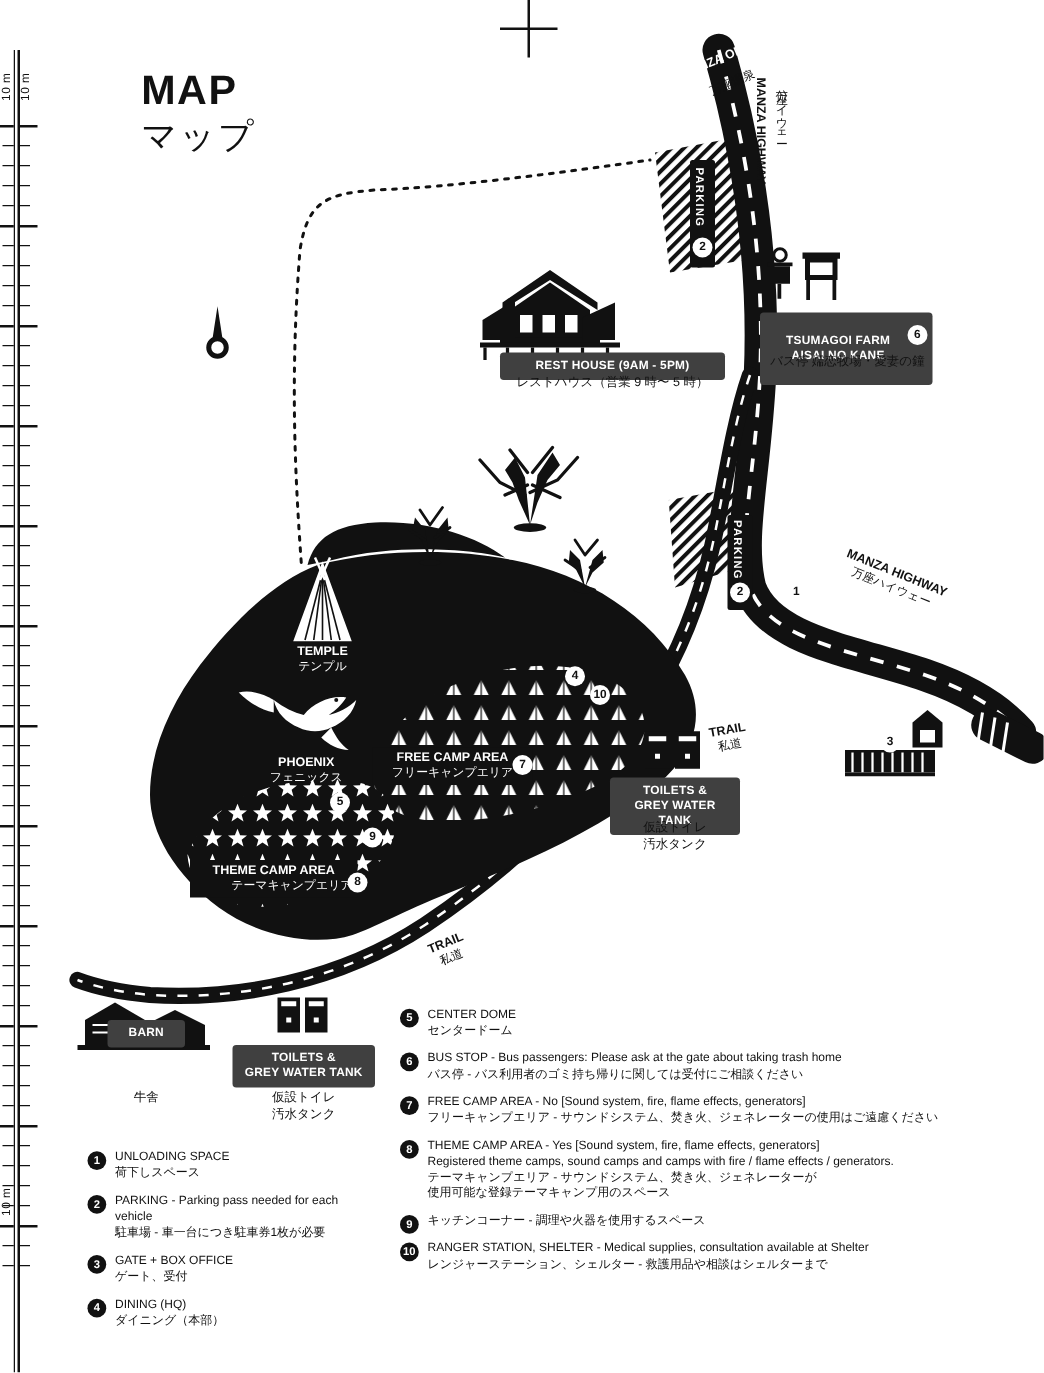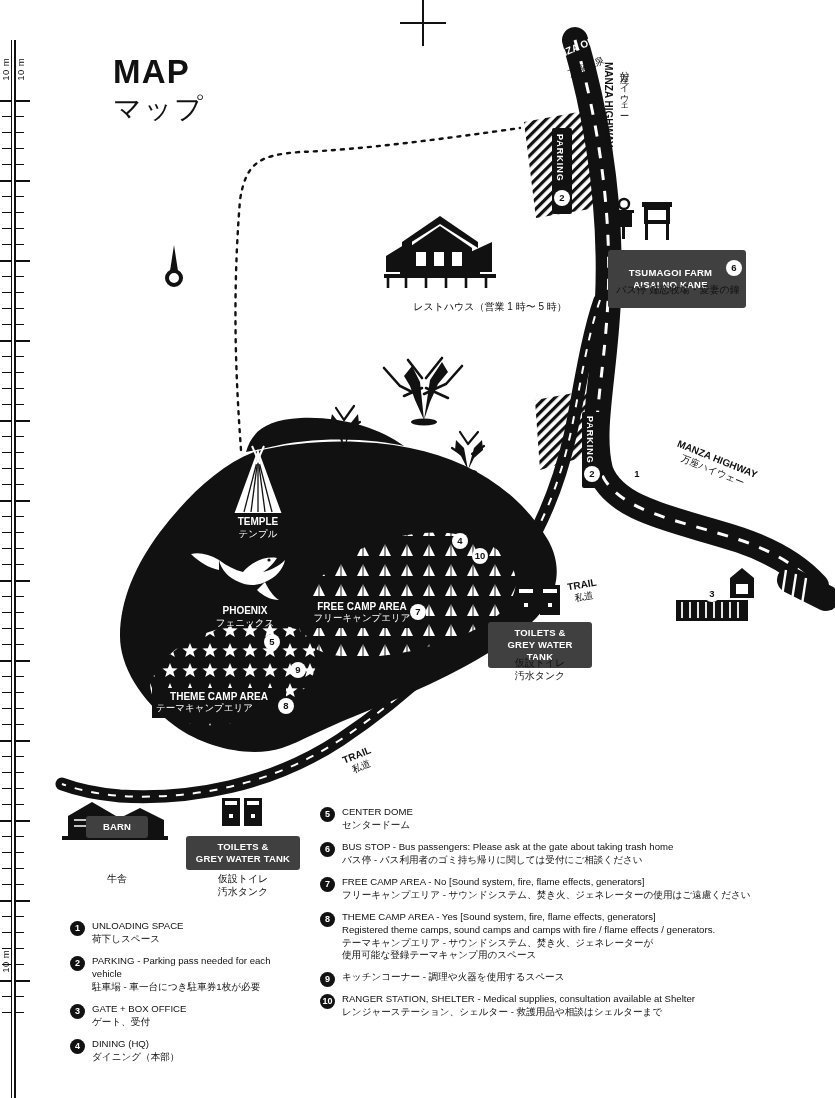--- a/index.html
+++ b/index.html
@@ -481,21 +481,22 @@
     <div style="position:absolute; left:3px; top:6px; color:#fff; font-size:9px; font-weight:bold; writing-mode:vertical-rl; letter-spacing:1px;">PARKING</div>
     <div class="numdot inv" style="left:2px; top:62px;">2</div>
   </div>
 
   <div style="position:absolute; left:582px; top:412px; width:20px; height:76px;">
     <div style="position:absolute; inset:0; background:#111; border-radius:2px;"></div>
     <div style="position:absolute; left:3px; top:4px; color:#fff; font-size:9px; font-weight:bold; writing-mode:vertical-rl; letter-spacing:1px;">PARKING</div>
     <div class="numdot inv" style="left:2px; top:54px;">2</div>
   </div>
 
-  <div class="sub" style="left:390px; top:300px; width:200px;">レストハウス（営業 1 時〜 5 時）</div>
+  <div class="pill" style="left:400px; top:282px; width:180px;">REST HOUSE (9AM - 5PM)</div>
+  <div class="sub" style="left:390px; top:300px; width:200px;">レストハウス（営業 9 時〜 5 時）</div>
 
   <div class="pill" style="left:608px; top:250px; width:138px; padding-right:22px;">
     <span>TSUMAGOI FARM
 AISAI NO KANE</span>
     <span class="numdot inv" style="right:4px; top:10px;">6</span>
   </div>
   <div class="sub" style="left:600px; top:283px; width:156px;">バス停 嬬恋牧場・愛妻の鐘</div>
 
   <div class="wlabel" style="left:216px; top:502px; width:84px;">
     <span>TEMPLE</span>
@@ -511,21 +512,21 @@
     <div style="background:#111; padding:3px 4px;">
       <div style="color:#fff; font-size:10px; font-weight:bold; text-align:center;">FREE CAMP AREA</div>
       <div style="color:#fff; font-size:9.5px; text-align:center;">フリーキャンプエリア</div>
     </div>
   </div>
   <div class="numdot inv" style="left:410px; top:604px;">7</div>
 
   <div style="position:absolute; left:152px; top:688px; width:134px;">
     <div style="background:#111; padding:3px 4px;">
       <div style="color:#fff; font-size:10px; font-weight:bold; text-align:center;">THEME CAMP AREA</div>
-      <div style="color:#fff; font-size:9.5px; text-align:left;">テーマキャンプエリア</div>
+      <div style="color:#fff; font-size:9.5px; text-align:right;">テーマキャンプエリア</div>
     </div>
   </div>
   <div class="numdot inv" style="left:278px; top:698px;">8</div>
 
   <div class="pill" style="left:488px; top:622px; width:104px;">TOILETS &amp;
 GREY WATER TANK</div>
   <div class="sub" style="left:488px; top:656px; width:104px;">仮設トイレ
 汚水タンク</div>
 
   <div class="pill" style="left:186px; top:836px; width:114px;">TOILETS &amp;

